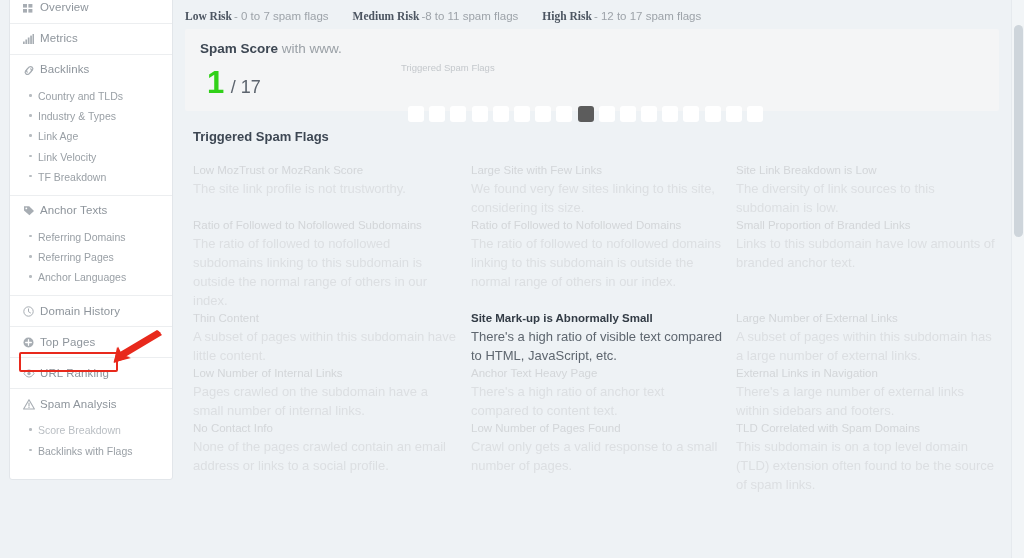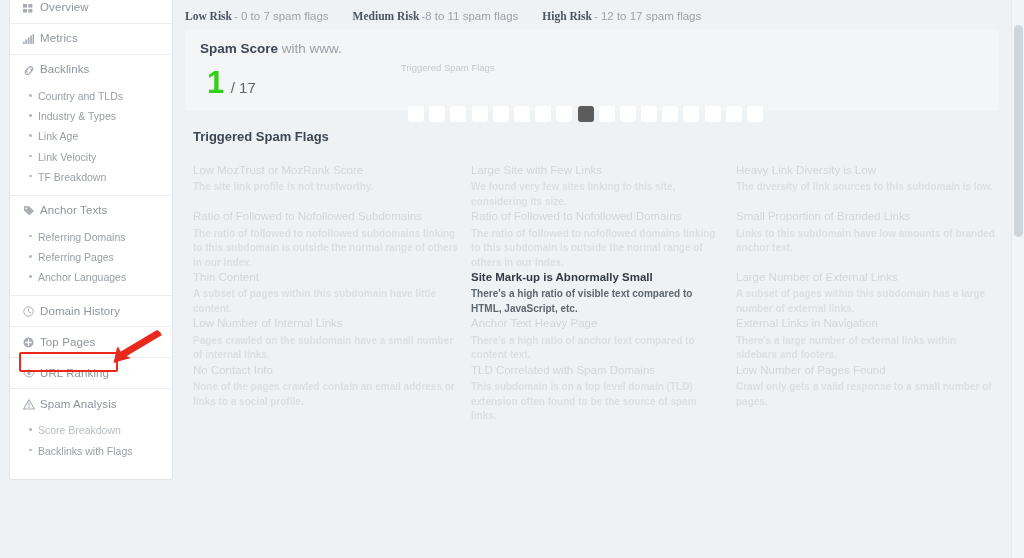--- a/index.html
+++ b/index.html
@@ -125,21 +125,21 @@
     display: flex; align-items: baseline;
   }
   #score-value {
     font-size: 31px;
     font-weight: bold;
     color: #31d119;
     line-height: 1;
     letter-spacing: -.5px;
   }
   #score-total {
-    font-size: 15px;
+    font-size: 18px;
     color: #5c646e;
     margin-left: 7px;
     line-height: 1;
   }
   #flags-meter-label {
     position: absolute;
     left: 216px; top: 33px;
     font-size: 9.5px;
     color: #c4c8cc;
   }
@@ -175,24 +175,23 @@
     padding-left: 8px;
   }
   .flag-card { padding-right: 12px; }
   .flag-title {
     font-size: 11.5px;
     color: #d3d6d9;
     margin-bottom: 3px;
     line-height: 1.25;
   }
   .flag-desc {
-    font-size: 10px;
+    font-size: 13px;
     color: #dcdfe2;
     line-height: 1.45;
-    font-weight: bold;
   }
   .flag-card.triggered .flag-title {
     color: #323b45;
     font-weight: bold;
     font-size: 11.5px;
   }
   .flag-card.triggered .flag-desc { color: #5e666f; }
 
   
   #scrollbar-track {
@@ -394,21 +393,21 @@
     <div id="flags-grid">
         <div class="flag-card">
           <div class="flag-title">Low MozTrust or MozRank Score</div>
           <div class="flag-desc">The site link profile is not trustworthy.</div>
         </div>
         <div class="flag-card">
           <div class="flag-title">Large Site with Few Links</div>
           <div class="flag-desc">We found very few sites linking to this site, considering its size.</div>
         </div>
         <div class="flag-card">
-          <div class="flag-title">Heavy Link Diversity is Low</div>
+          <div class="flag-title">Site Link Breakdown is Low</div>
           <div class="flag-desc">The diversity of link sources to this subdomain is low.</div>
         </div>
         <div class="flag-card">
           <div class="flag-title">Ratio of Followed to Nofollowed Subdomains</div>
           <div class="flag-desc">The ratio of followed to nofollowed subdomains linking to this subdomain is outside the normal range of others in our index.</div>
         </div>
         <div class="flag-card">
           <div class="flag-title">Ratio of Followed to Nofollowed Domains</div>
           <div class="flag-desc">The ratio of followed to nofollowed domains linking to this subdomain is outside the normal range of others in our index.</div>
         </div>
@@ -438,26 +437,26 @@
         </div>
         <div class="flag-card">
           <div class="flag-title">External Links in Navigation</div>
           <div class="flag-desc">There's a large number of external links within sidebars and footers.</div>
         </div>
         <div class="flag-card">
           <div class="flag-title">No Contact Info</div>
           <div class="flag-desc">None of the pages crawled contain an email address or links to a social profile.</div>
         </div>
         <div class="flag-card">
+          <div class="flag-title">Low Number of Pages Found</div>
+          <div class="flag-desc">Crawl only gets a valid response to a small number of pages.</div>
+        </div>
+        <div class="flag-card">
           <div class="flag-title">TLD Correlated with Spam Domains</div>
           <div class="flag-desc">This subdomain is on a top level domain (TLD) extension often found to be the source of spam links.</div>
-        </div>
-        <div class="flag-card">
-          <div class="flag-title">Low Number of Pages Found</div>
-          <div class="flag-desc">Crawl only gets a valid response to a small number of pages.</div>
         </div>
       </div>
   </section>
 
   <div id="scrollbar-track">
     <div id="scrollbar-thumb"></div>
   </div>
 
 </div>
 

